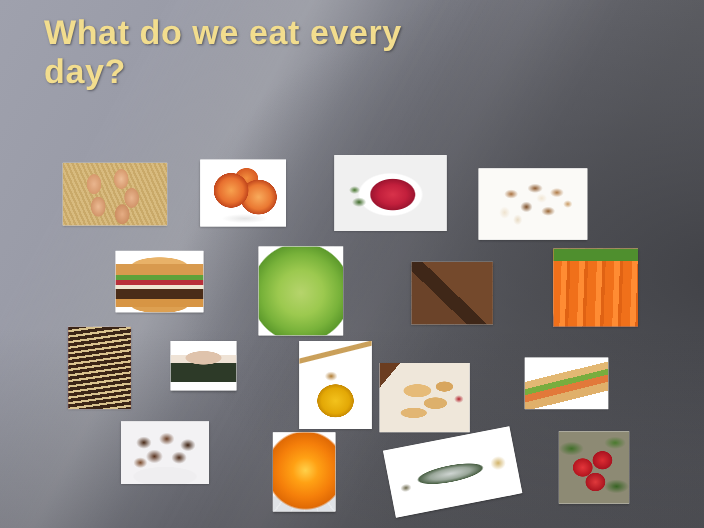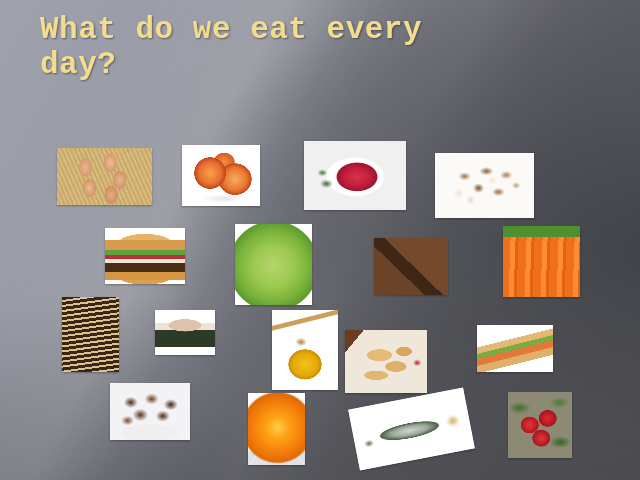--- a/index.html
+++ b/index.html
@@ -1,18 +1,18 @@
 <!DOCTYPE html>
 <html><head>
 <meta charset="utf-8">
 <style>
   html,body{margin:0;padding:0;background:#3a3b40;}
   #slide{
     position:relative;width:640px;height:480px;overflow:hidden;
-    font-family:Liberation Mono, monospace;
+    font-family:Liberation Sans, sans-serif;
     background:#6d28d9;
   }
   
   .bg-base{position:absolute;inset:0;
     background:linear-gradient(120deg,#9fa1ad 0%,#9a9ca8 18%,#83858f 34%,#6b6c74 52%,#5f6065 70%,#5d5e63 100%);}
   .bg-streak{position:absolute;inset:-20%;
     background:linear-gradient(118deg,
       rgba(255,255,255,0) 26%,
       rgba(255,255,255,.13) 33%,
       rgba(255,255,255,.20) 37%,

